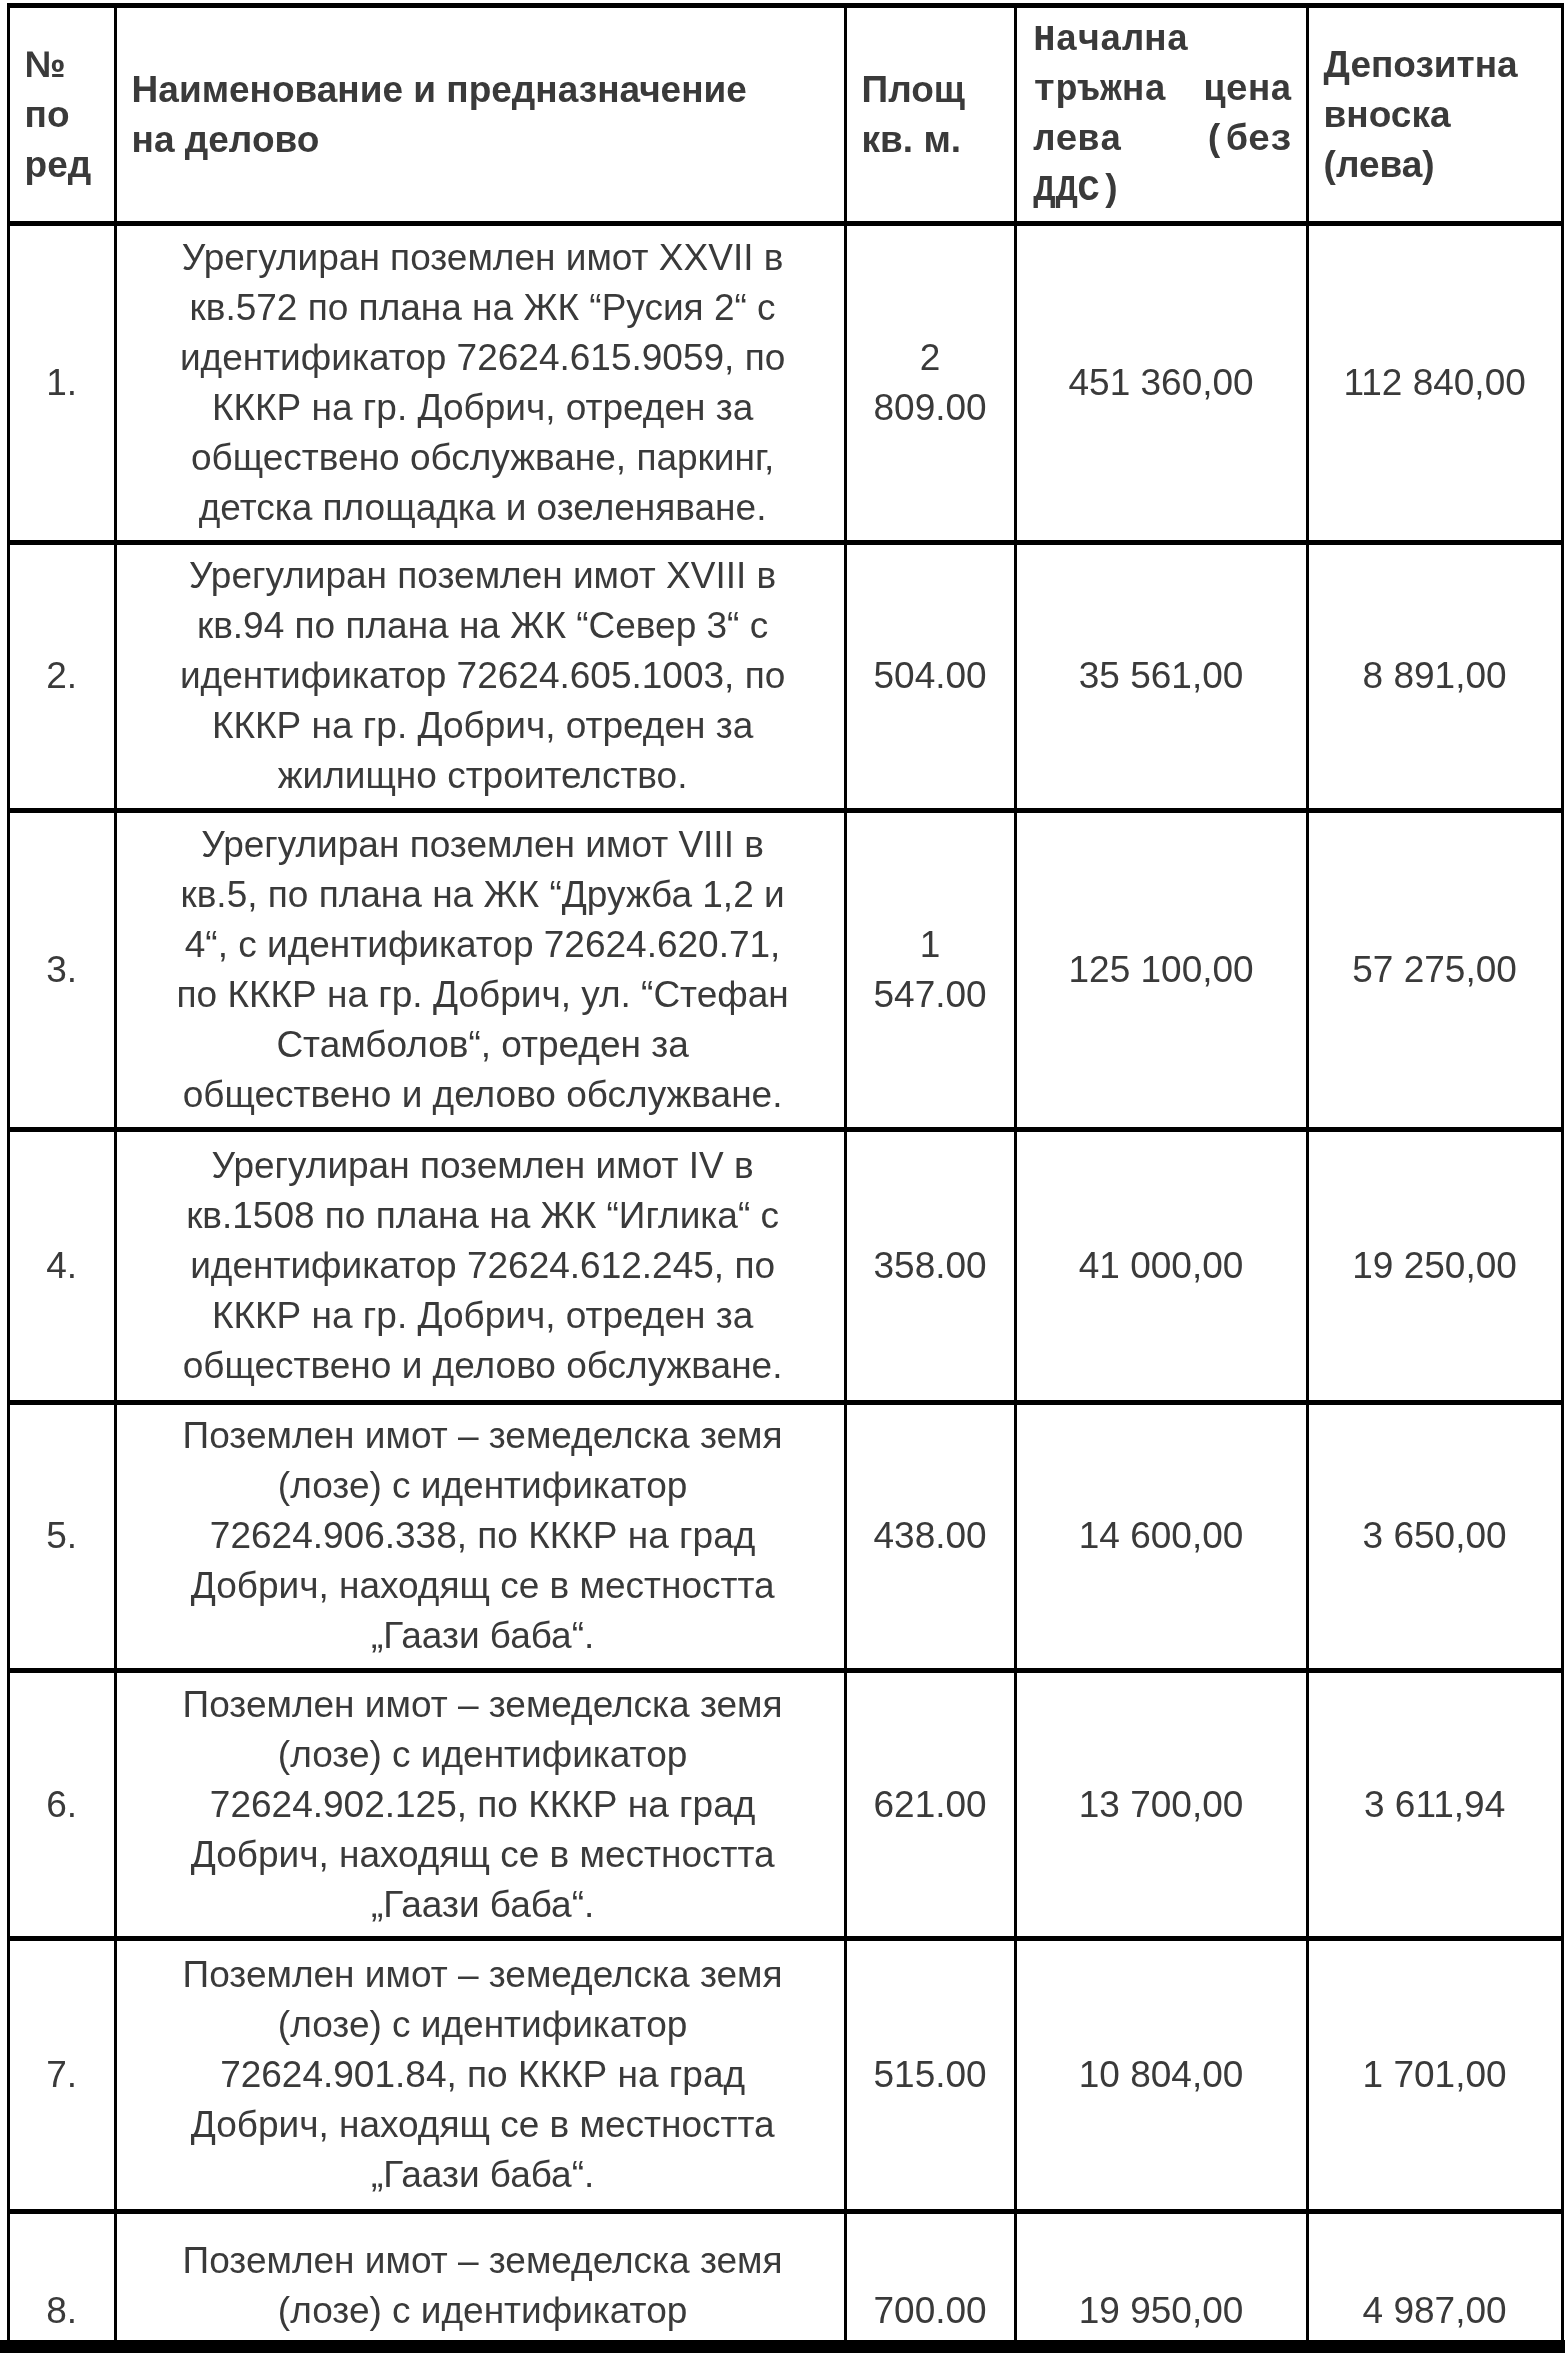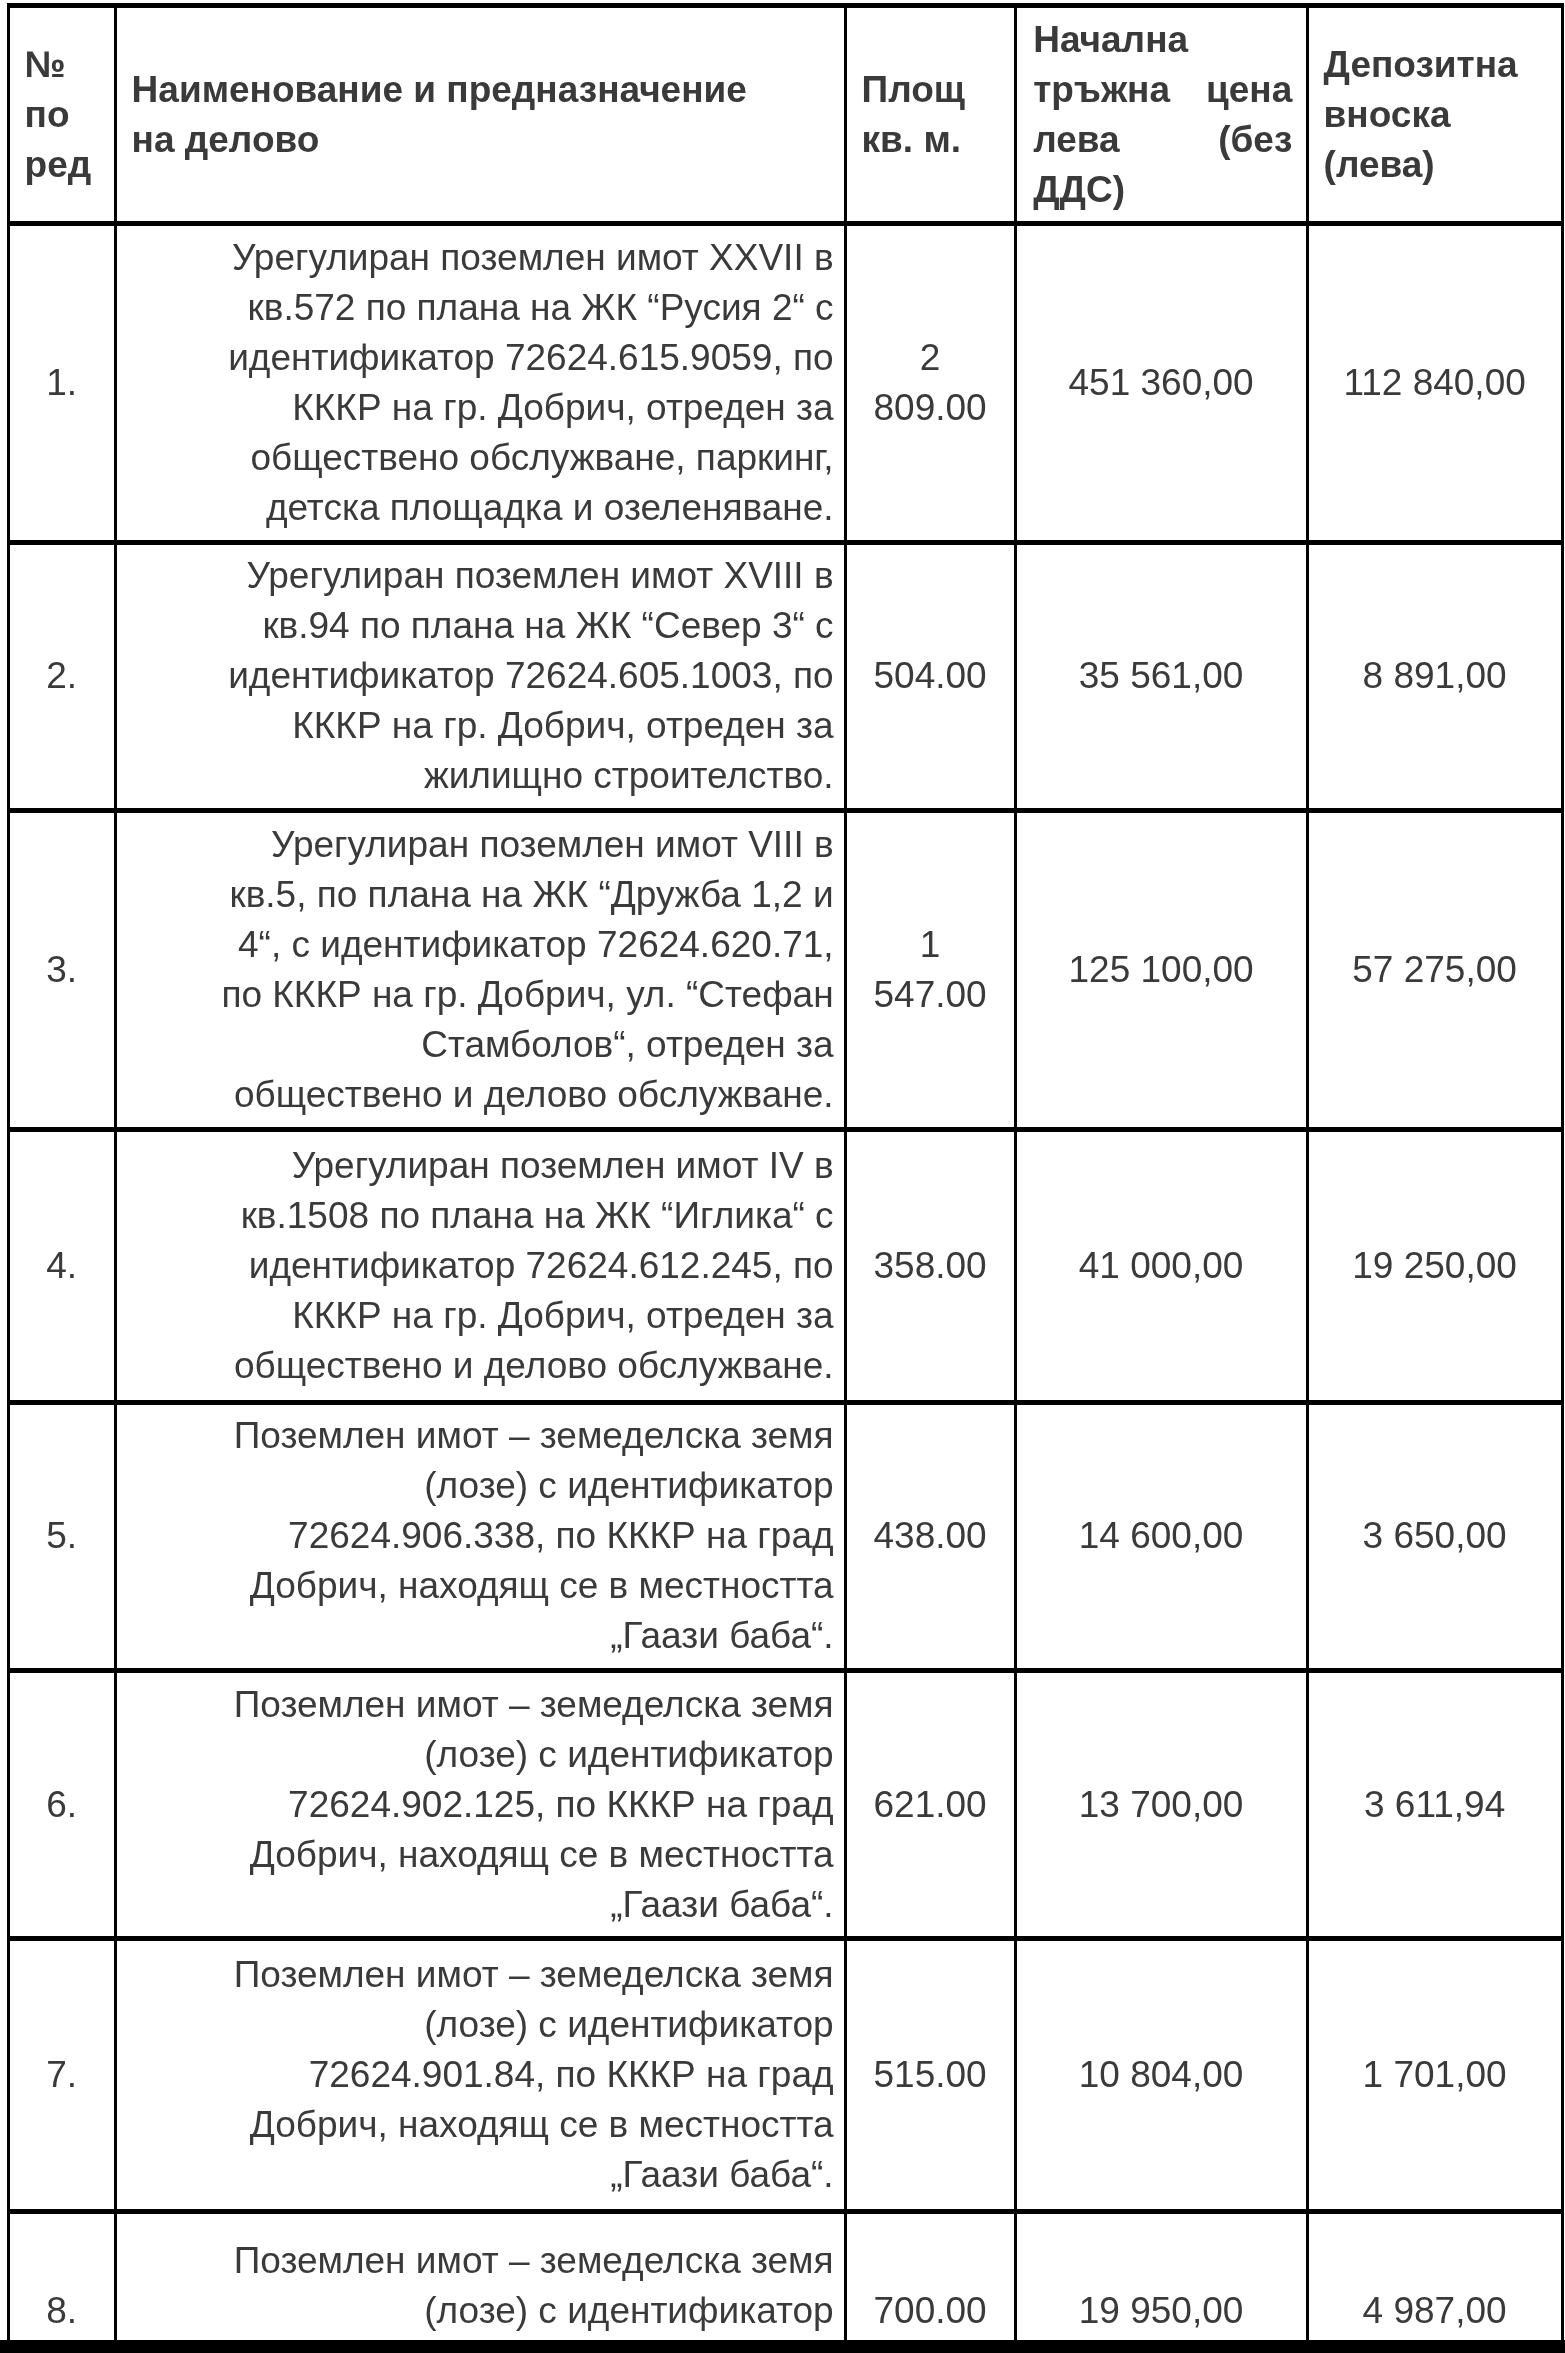--- a/index.html
+++ b/index.html
@@ -53,28 +53,29 @@
   th.h {
     font-weight: bold;
     text-align: left;
     white-space: pre-line;
     padding: 6.6px 11.6px 6.6px 15px;
   }
   th.h-price {
     white-space: normal;
     text-align: justify;
     padding: 6.6px 13.3px 6.6px 16.6px;
+    font-family: Liberation Mono, monospace;
   }
   td.c-num {
     text-align: center;
     white-space: nowrap;
     padding: 0 3.3px;
   }
   td.c-name {
-    text-align: right;
+    text-align: center;
     white-space: pre-line;
     padding: 6.6px 10px 6.6px 15px;
   }
   td.c-area {
     text-align: center;
     white-space: pre-line;
     padding: 0 5px;
   }
   td.c-price, td.c-deposit {
     text-align: center;

